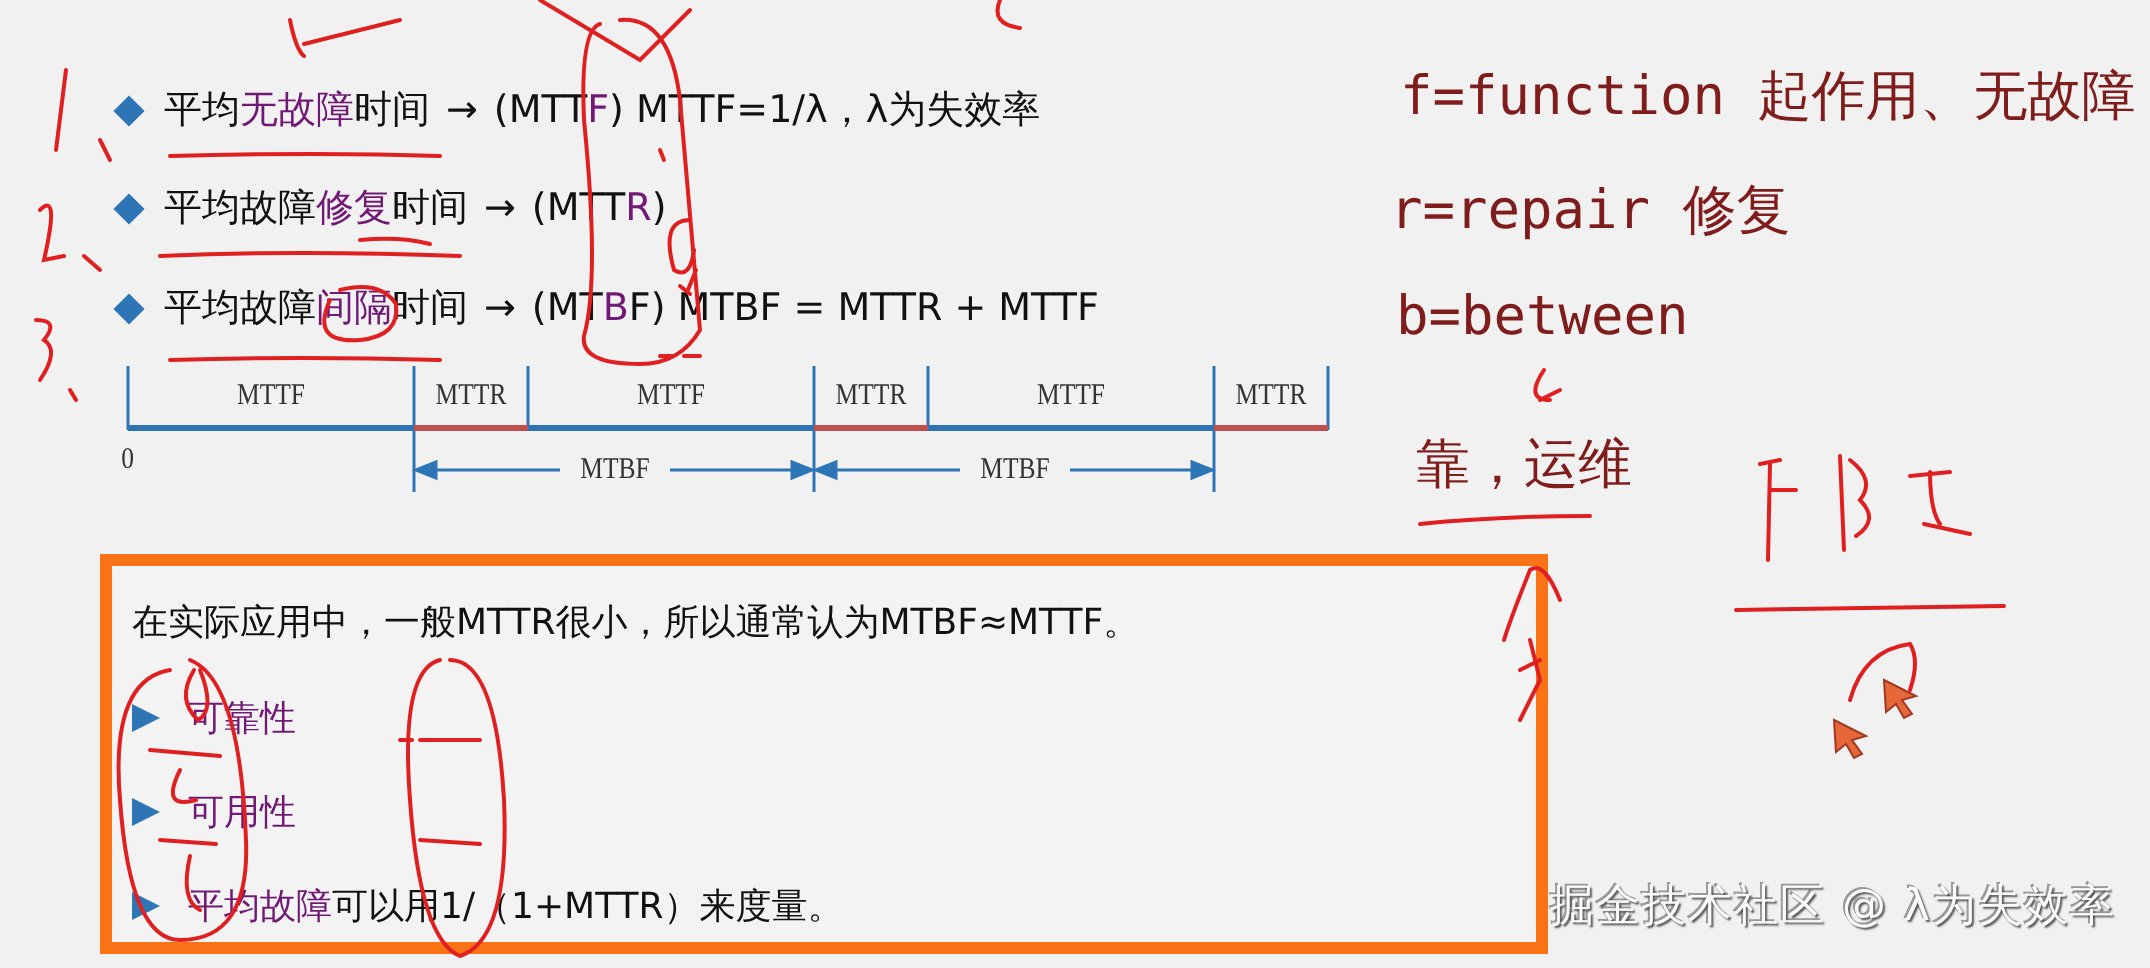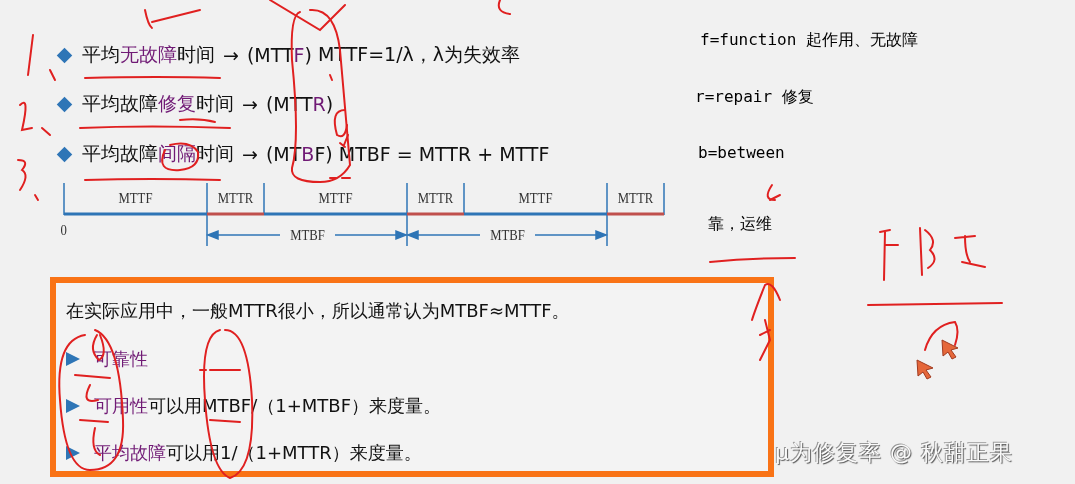--- a/index.html
+++ b/index.html
@@ -6,21 +6,21 @@
   body{width:1075px;height:484px;background:#f1f1f1;position:relative;overflow:hidden;font-family:"DejaVu Sans","Liberation Sans",sans-serif;color:#111;}
   .abs{position:absolute;}
   .bullet-row{position:absolute;left:55px;height:28px;display:flex;align-items:center;font-size:19px;white-space:nowrap;}
   .diamond{width:11px;height:11px;background:#2e75b6;transform:rotate(45deg);margin-right:12px;margin-left:4px;}
   .red{color:#701a75;}
   .arrow{margin:0 8px;}
   .timeline-label{position:absolute;font-family:"Liberation Serif","DejaVu Serif",serif;font-size:15px;color:#333;text-align:center;transform:scaleX(0.85);}
   .box{position:absolute;left:50px;top:277px;width:712px;height:188px;border:6px solid #f97316;background:#f3f3f3;}
   .box-line{position:absolute;left:10px;font-size:18px;white-space:nowrap;display:flex;align-items:center;}
   .tri{width:0;height:0;border-top:7px solid transparent;border-bottom:7px solid transparent;border-left:14px solid #2e75b6;margin-right:14px;}
-  .note{position:absolute;font-family:"DejaVu Sans Mono","Liberation Mono",monospace;color:#000000;font-size:16px;white-space:nowrap;}
+  .note{position:absolute;font-family:"DejaVu Sans Mono","Liberation Mono",monospace;color:#7f1d1d;font-size:27px;white-space:nowrap;}
   .watermark{position:absolute;left:775px;top:438px;font-size:22px;color:#fafafa;text-shadow:1px 1px 1px #555,-1px -1px 0 #999;letter-spacing:1px;}
   svg.ink{position:absolute;left:0;top:0;pointer-events:none;}
 </style>
 </head>
 <body>
 
 <div class="bullet-row" style="top:41px;">
   <span class="diamond"></span>
   <span>平均</span>
     <span class="red">无故障</span>
@@ -97,21 +97,20 @@
 
 <div class="box">
   <div class="box-line" style="top:16px;">在实际应用中，一般MTTR很小，所以通常认为MTBF≈MTTF。</div>
   <div class="box-line" style="top:64px;text-align:right;">
     <span class="tri"></span>
     <span class="red">可靠性</span>
   </div>
   <div class="box-line" style="top:111px;">
     <span class="tri"></span>
     <span class="red">可用性</span>
-      <span>可以用MTBF/（1+MTBF）来度量。</span>
   </div>
   <div class="box-line" style="top:158px;">
     <span class="tri"></span>
     <span class="red">平均故障</span>
       <span>可以用1/（1+MTTR）来度量。</span>
   </div>
 </div>
 
 <div class="note" style="left:700px;top:30px;">f=function 起作用、无故障</div>
 <div class="note" style="left:695px;top:87px;">r=repair 修复</div>
@@ -161,13 +160,13 @@
   <path d="M925,350 Q932,325 955,322 Q960,330 955,345"></path>
 </svg>
 
 <svg class="abs" style="left:940px;top:338px;" width="22" height="22">
   <polygon points="2,2 18,10 11,12 16,19 12,21 8,14 3,18" fill="#e5673a" stroke="#a03a20" stroke-width="1"></polygon>
 </svg>
 <svg class="abs" style="left:915px;top:358px;" width="22" height="22">
   <polygon points="2,2 18,10 11,12 16,19 12,21 8,14 3,18" fill="#e5673a" stroke="#a03a20" stroke-width="1"></polygon>
 </svg>
 
-<div class="watermark">μ为修复率 @ 秋甜正果</div>
+<div class="watermark">掘金技术社区 @ λ为失效率</div>
 
 </body></html>

